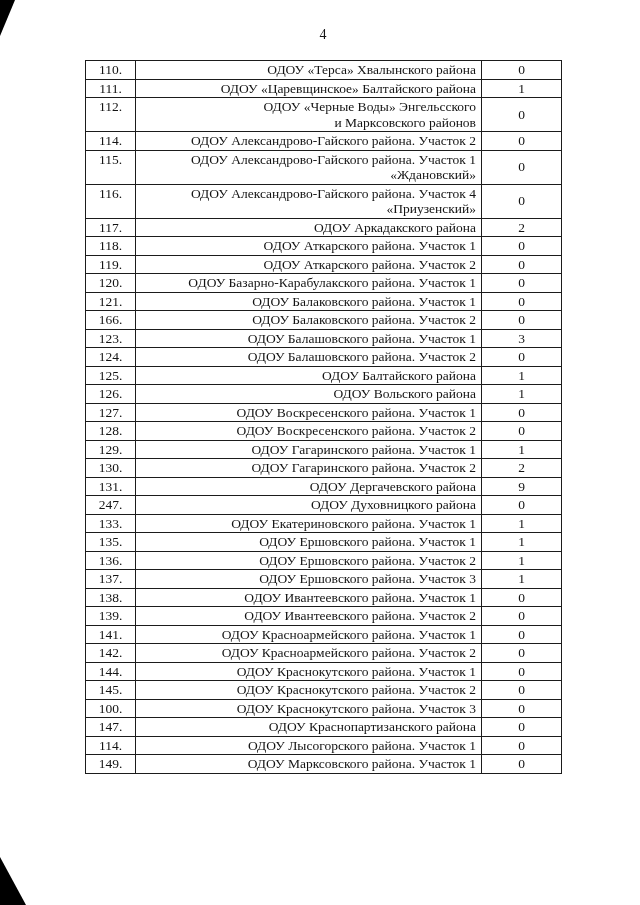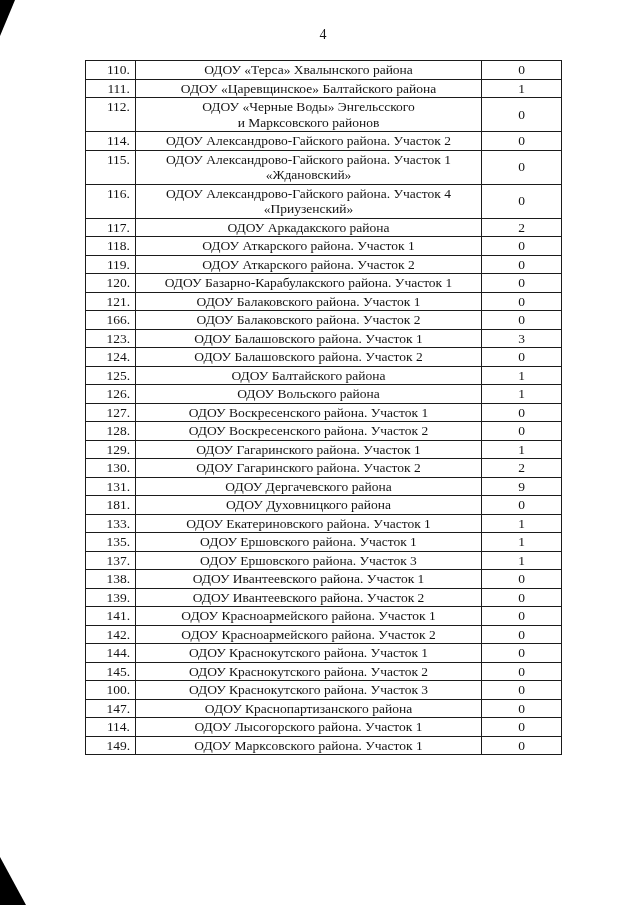--- a/index.html
+++ b/index.html
@@ -33,26 +33,26 @@
     table-layout: fixed;
     font-size: 13.5px;
   }
   table.data-table td {
     border: 1px solid #1b1b1b;
     padding: 1px 5px;
     line-height: 15.5px;
     overflow: hidden;
   }
   td.c-num {
-    text-align: right;
+    text-align: center;
     vertical-align: top;
     padding-right: 8px;
   }
   td.c-name {
-    text-align: center;
+    text-align: right;
     vertical-align: top;
     white-space: pre-line;
   }
   td.c-val {
     text-align: center;
     vertical-align: middle;
   }
   .artifact {
     position: absolute;
     background: #000000;
@@ -190,32 +190,37 @@
           <td class="c-num">130.</td>
           <td class="c-name">ОДОУ Гагаринского района. Участок 2</td>
           <td class="c-val">2</td>
         </tr>
         <tr>
           <td class="c-num">131.</td>
           <td class="c-name">ОДОУ Дергачевского района</td>
           <td class="c-val">9</td>
         </tr>
         <tr>
-          <td class="c-num">181.</td>
+          <td class="c-num">247.</td>
           <td class="c-name">ОДОУ Духовницкого района</td>
           <td class="c-val">0</td>
         </tr>
         <tr>
           <td class="c-num">133.</td>
           <td class="c-name">ОДОУ Екатериновского района. Участок 1</td>
           <td class="c-val">1</td>
         </tr>
         <tr>
           <td class="c-num">135.</td>
           <td class="c-name">ОДОУ Ершовского района. Участок 1</td>
+          <td class="c-val">1</td>
+        </tr>
+        <tr>
+          <td class="c-num">136.</td>
+          <td class="c-name">ОДОУ Ершовского района. Участок 2</td>
           <td class="c-val">1</td>
         </tr>
         <tr>
           <td class="c-num">137.</td>
           <td class="c-name">ОДОУ Ершовского района. Участок 3</td>
           <td class="c-val">1</td>
         </tr>
         <tr>
           <td class="c-num">138.</td>
           <td class="c-name">ОДОУ Ивантеевского района. Участок 1</td>

